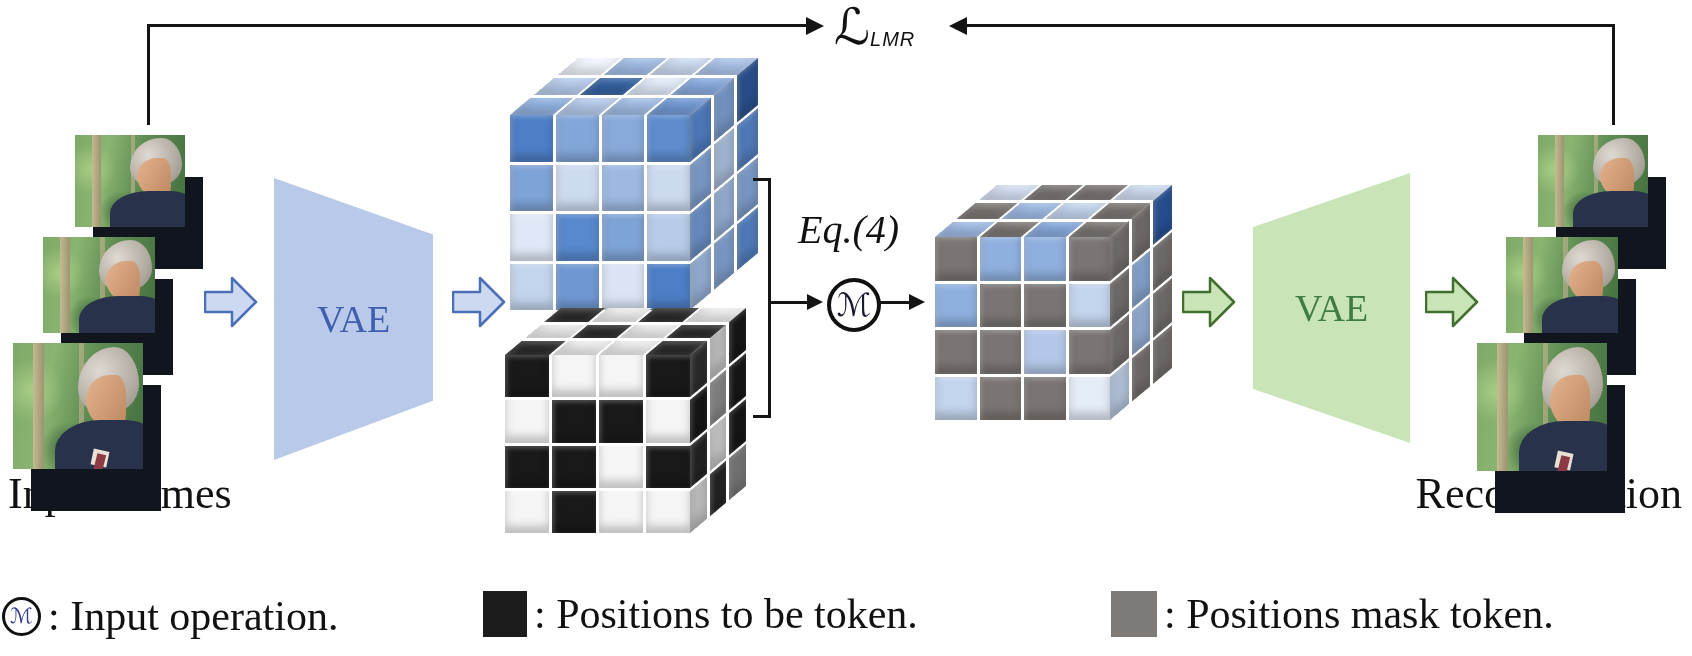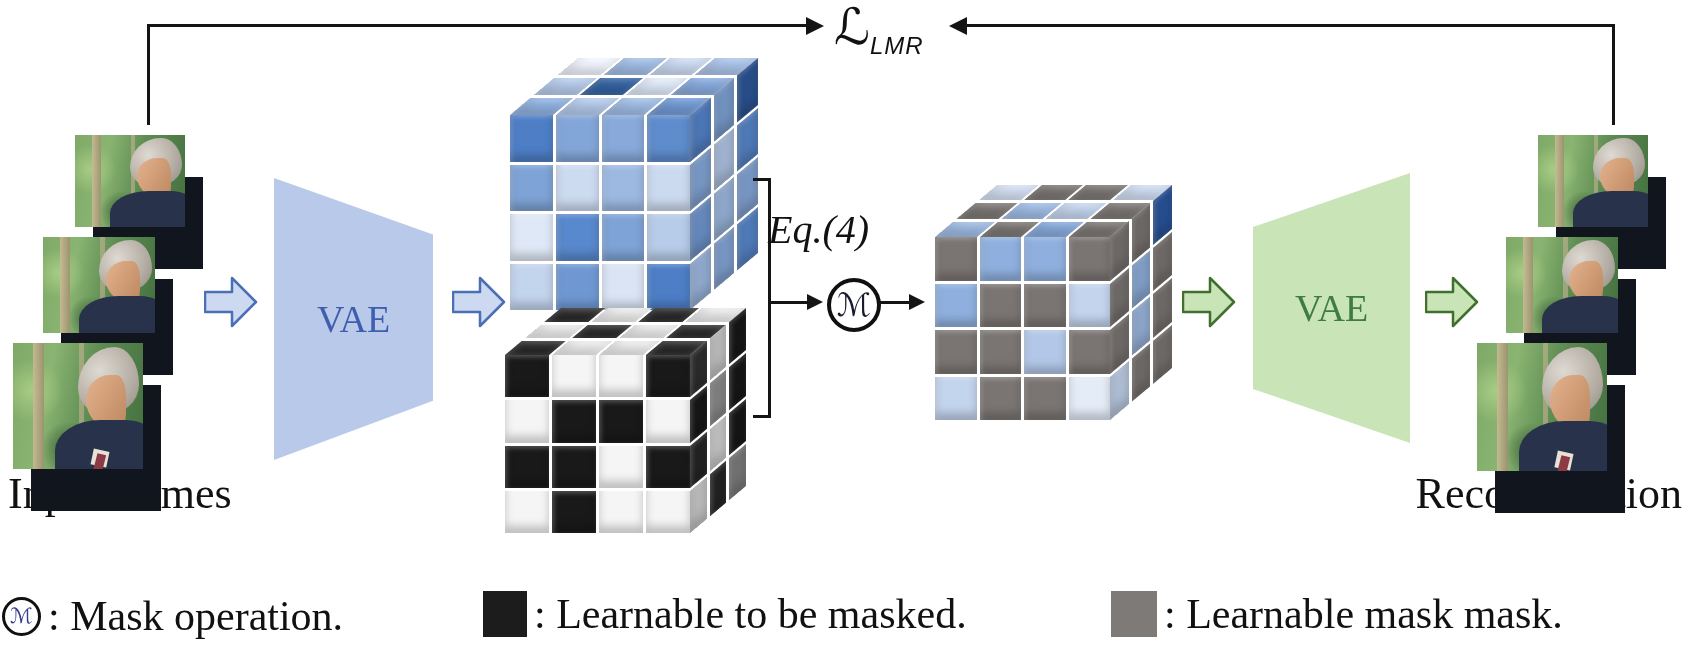--- a/index.html
+++ b/index.html
@@ -7,22 +7,22 @@
           font-family:"Liberation Serif","DejaVu Serif",serif;color:#111;}
 
   
   .hline,.vline{position:absolute;background:#141414;}
   .arrowhead{position:absolute;width:0;height:0;}
   .ah-right{border-top:9px solid transparent;border-bottom:9px solid transparent;border-left:18px solid #141414;}
   .ah-left{border-top:9px solid transparent;border-bottom:9px solid transparent;border-right:18px solid #141414;}
 
   .loss-label{position:absolute;left:834px;top:-2px;white-space:nowrap;}
   .loss-symbol{font-style:italic;font-size:50px;font-family:"DejaVu Serif","DejaVu Sans",serif;}
-  .loss-sub{font-style:italic;font-size:24px;font-family:"Liberation Sans","DejaVu Sans",sans-serif;
-            position:relative;top:10px;letter-spacing:1px;}
+  .loss-sub{font-style:italic;font-size:20px;font-family:"Liberation Sans","DejaVu Sans",sans-serif;
+            position:relative;top:2px;letter-spacing:1px;}
 
   
   .frame{position:absolute;}
   .frame-shadow{position:absolute;left:0;top:0;width:100%;height:100%;
                 transform:translate(18px,42px);background:#10151e;}
   .photo{position:absolute;inset:0;overflow:hidden;
          background:linear-gradient(100deg,#7fa968 0%,#8ab471 28%,#5d8b52 58%,#44703f 100%);}
   .ph-blob1{position:absolute;left:-8%;top:10%;width:45%;height:55%;border-radius:50%;
             background:radial-gradient(circle,#a7cc84 0%,rgba(167,204,132,0) 70%);}
   .ph-blob2{position:absolute;left:22%;bottom:-6%;width:40%;height:45%;border-radius:50%;
@@ -243,21 +243,21 @@
       </div>
   </div>
 
   <div class="vline" style="left:768px;top:178px;width:3px;height:240px;"></div>
   <div class="hline" style="left:753px;top:178px;width:17px;height:3px;"></div>
   <div class="hline" style="left:753px;top:415px;width:17px;height:3px;"></div>
 
   <div class="hline" style="left:771px;top:301px;width:38px;height:3px;"></div>
   <div class="arrowhead ah-right" style="left:807px;top:294px;border-top-width:8px;border-bottom-width:8px;border-left-width:16px;"></div>
 
-  <div class="eq-label" style="left:768px;top:206px;">Eq.(4)</div>
+  <div class="eq-label" style="left:798px;top:206px;">Eq.(4)</div>
 
   <div class="mask-circle" style="left:827px;top:278px;width:46px;height:46px;">
     <span class="script-m" style="font-size:32px;">ℳ</span>
   </div>
 
   <div class="hline" style="left:879px;top:301px;width:32px;height:3px;"></div>
   <div class="arrowhead ah-right" style="left:909px;top:294px;border-top-width:8px;border-bottom-width:8px;border-left-width:16px;"></div>
 
   <div class="cube" style="left:935px;top:185px;">
     <div class="face top" style="left:0;top:0;width:175px;height:52px;grid-template-rows:repeat(3,1fr);grid-template-columns:repeat(4,1fr);">
@@ -361,26 +361,26 @@
     </div>
   </div>
 
   <div class="caption" style="left:8px;top:468px;">Input frames</div>
   <div class="caption" style="right:10px;top:468px;">Reconstruction</div>
 
   <div class="legend-item" style="left:2px;top:592px;">
     <span class="legend-swatch legend-circle">
       <span class="script-m" style="font-size:21px;color:#333a8f;">ℳ</span>
     </span>
-    <span>: Mask operation.</span>
+    <span>: Input operation.</span>
   </div>
 
   <div class="legend-item" style="left:483px;top:590px;">
     <span class="legend-swatch" style="width: 44px; height: 46px; background: rgb(28, 28, 28);"></span>
-    <span>: Learnable to be masked.</span>
+    <span>: Positions to be token.</span>
   </div>
 
   <div class="legend-item" style="left:1111px;top:590px;">
     <span class="legend-swatch" style="width: 46px; height: 46px; background: rgb(125, 122, 120);"></span>
-    <span>: Learnable mask mask.</span>
+    <span>: Positions mask token.</span>
   </div>
 
 </div>
 
 </body></html>

